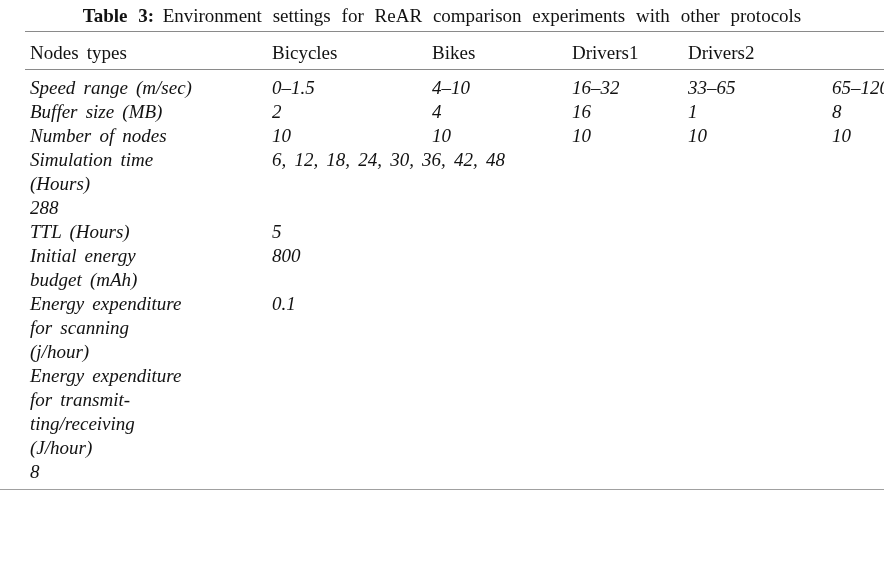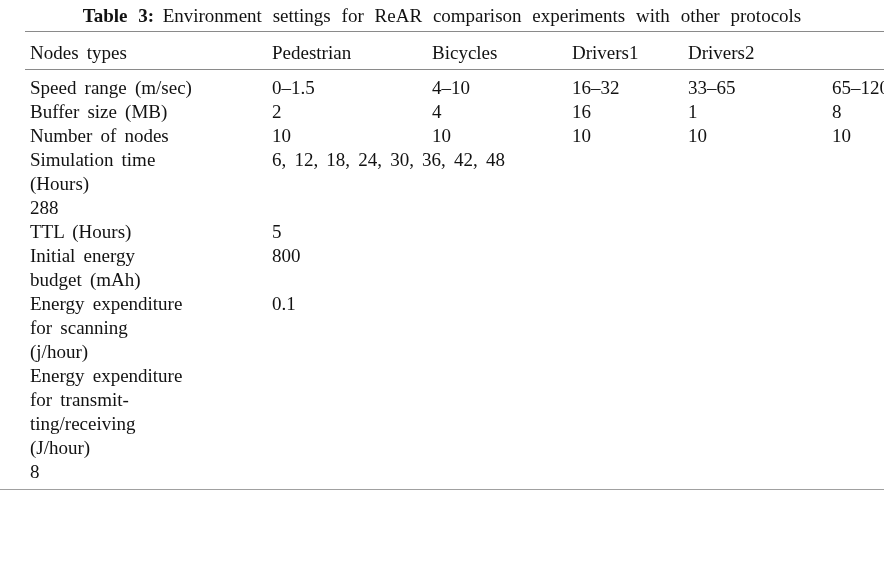--- a/index.html
+++ b/index.html
@@ -33,43 +33,43 @@
     padding-right: 5px;
     box-sizing: border-box;
     margin-left: 25px;
   }
   .thead {
     border-top: 1.5px solid #8a8a8a;
     border-bottom: 1.5px solid #8a8a8a;
     padding-top: 9px;
     padding-bottom: 4px;
   }
-  .tbody { padding-top: 6px; padding-bottom: 5px; border-bottom: 1.5px solid #a0a0a0; }
+  .tbody { padding-top: 6px; padding-bottom: 5px; border-bottom: 1.5px solid #a0a0a0; font-style: italic; }
   .cell {
     word-spacing: 0.18em;
     white-space: nowrap;
     overflow: visible;
   }
   .label-cell { white-space: pre-line; }
 </style>
 </head>
 <body>
 
 <div class="page">
 
   <div class="caption">
     <span class="cap-label">Table 3:</span><span>Environment settings for ReAR comparison experiments with other protocols</span>
   </div>
 
   <div class="tbl">
 
     <div class="grid thead">
       <div class="cell">Nodes types</div>
-      <div class="cell">Pedestrian</div>
       <div class="cell">Bicycles</div>
+      <div class="cell">Bikes</div>
       <div class="cell">Drivers1</div>
       <div class="cell">Drivers2</div>
     </div>
 
     <div class="tbody">
 
       <div class="grid">
         <div class="cell label-cell">Speed range (m/sec)</div>
         <div class="cell">0–1.5</div>
         <div class="cell">4–10</div>

